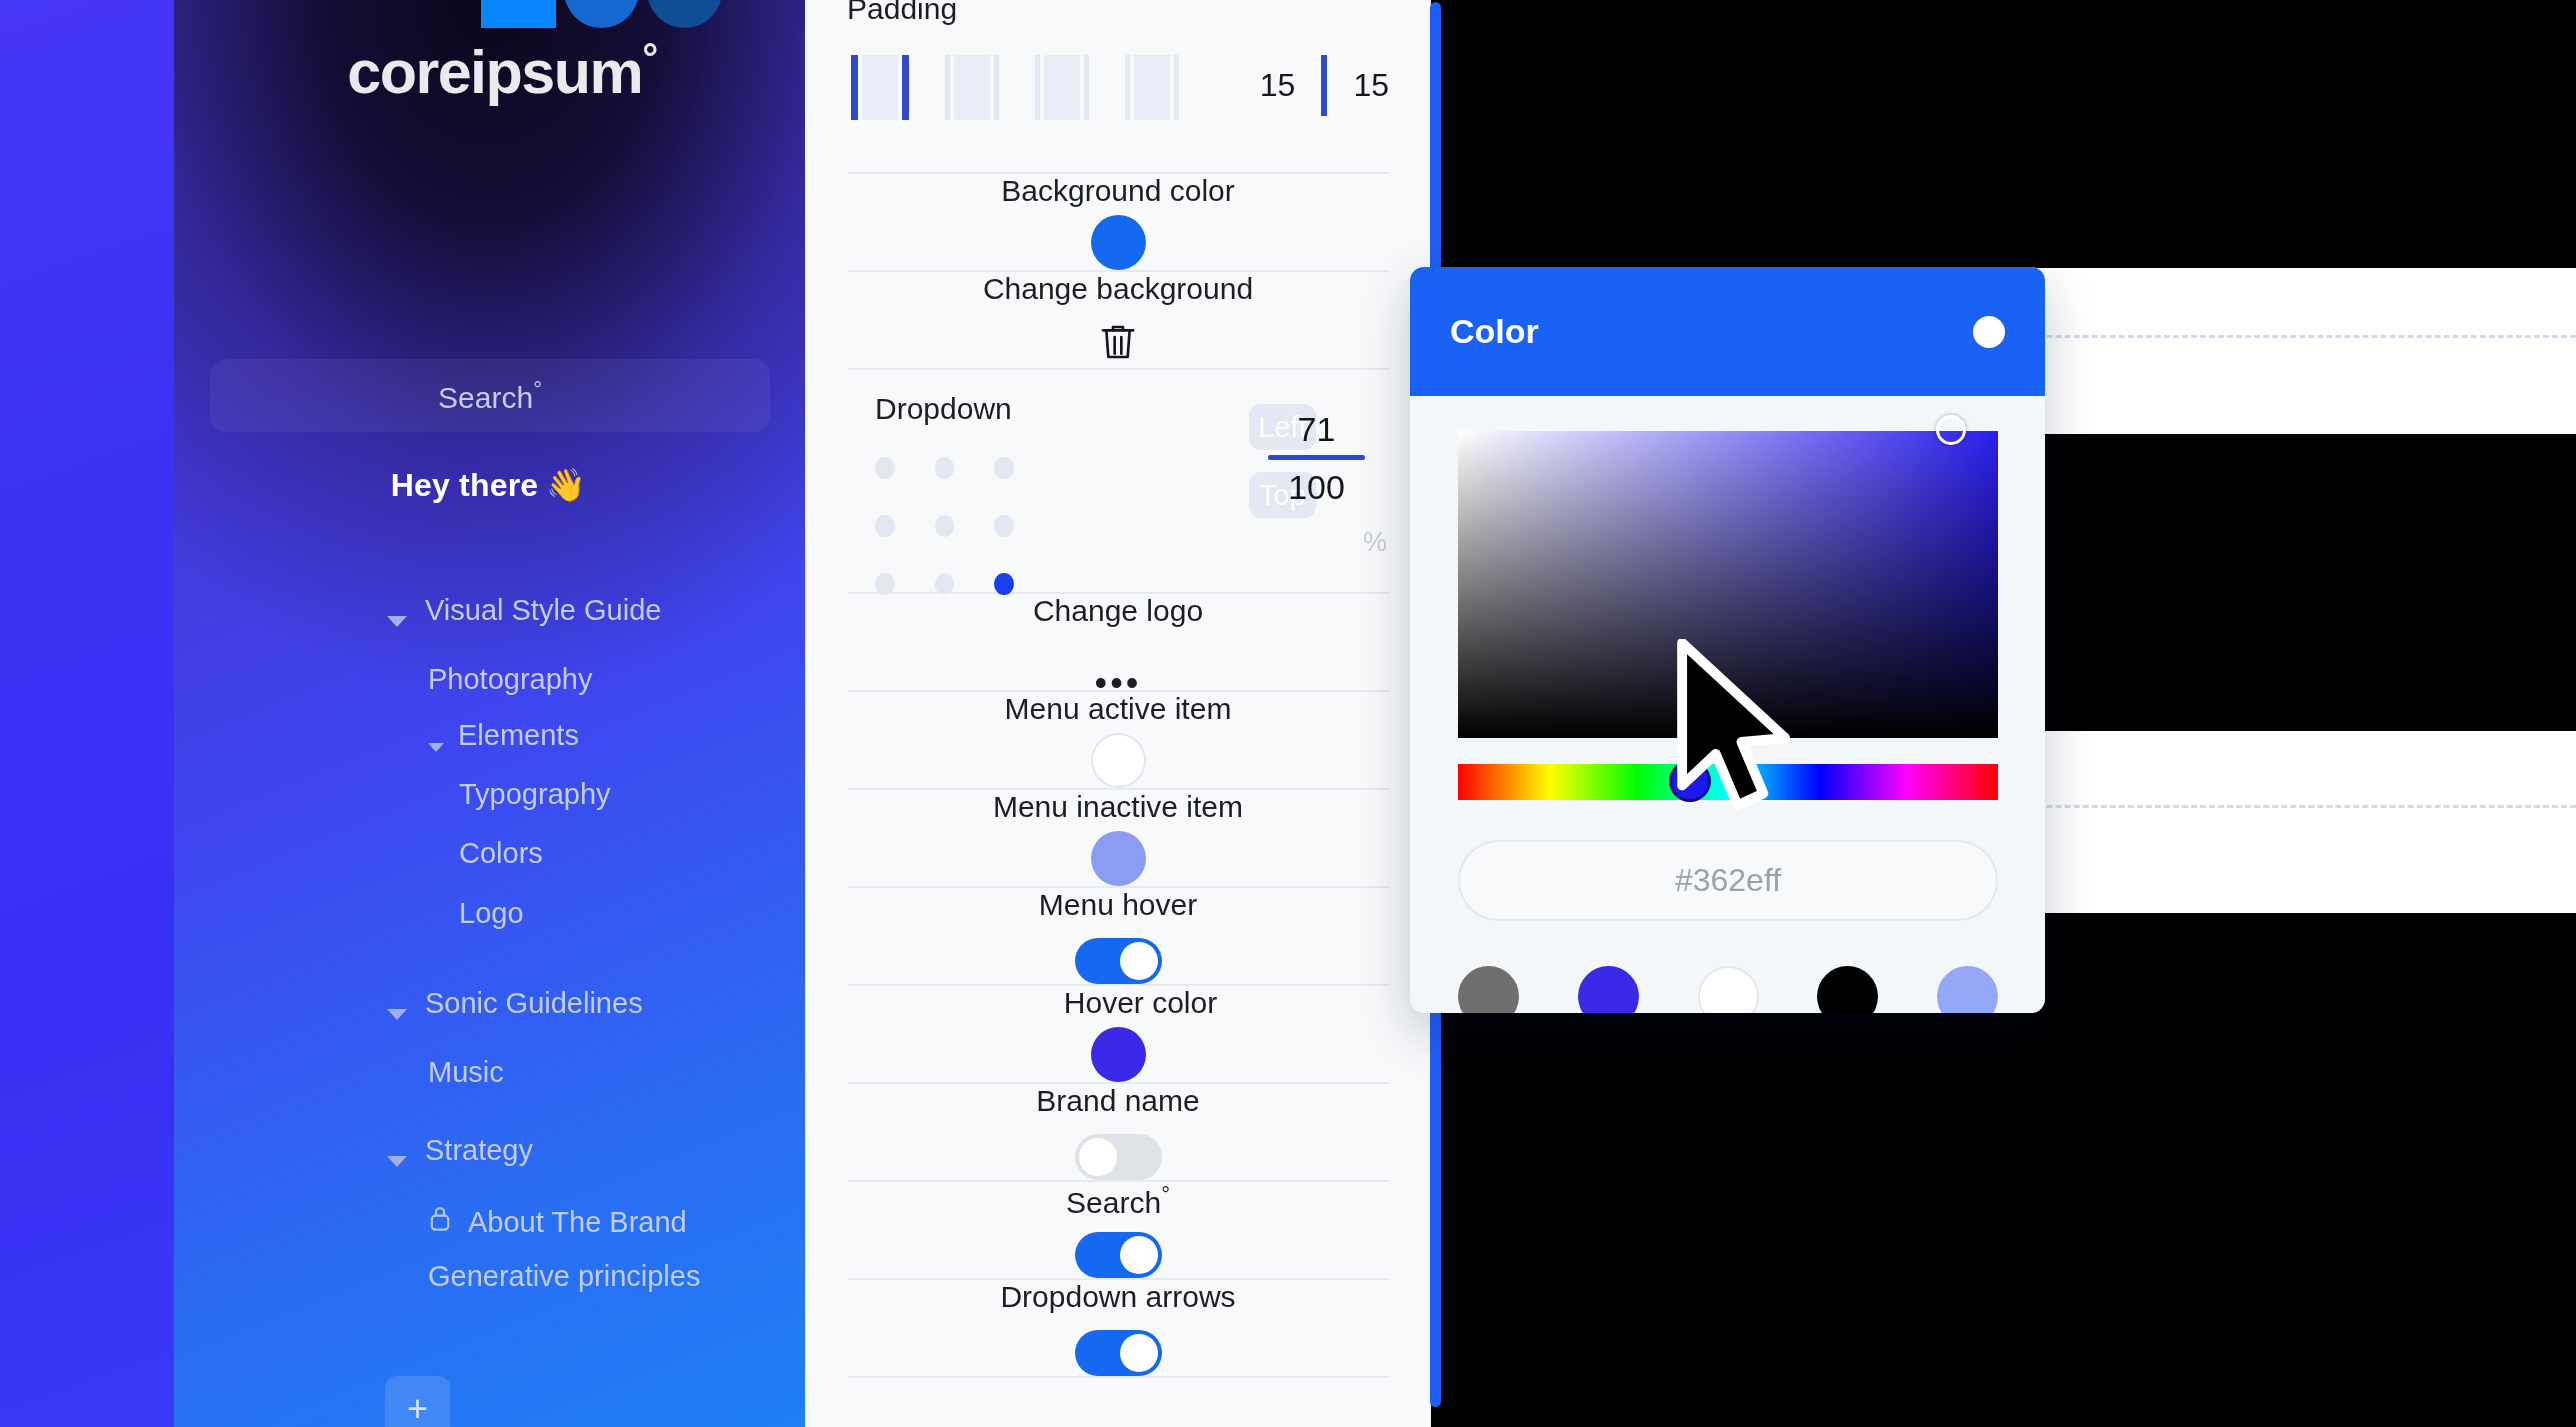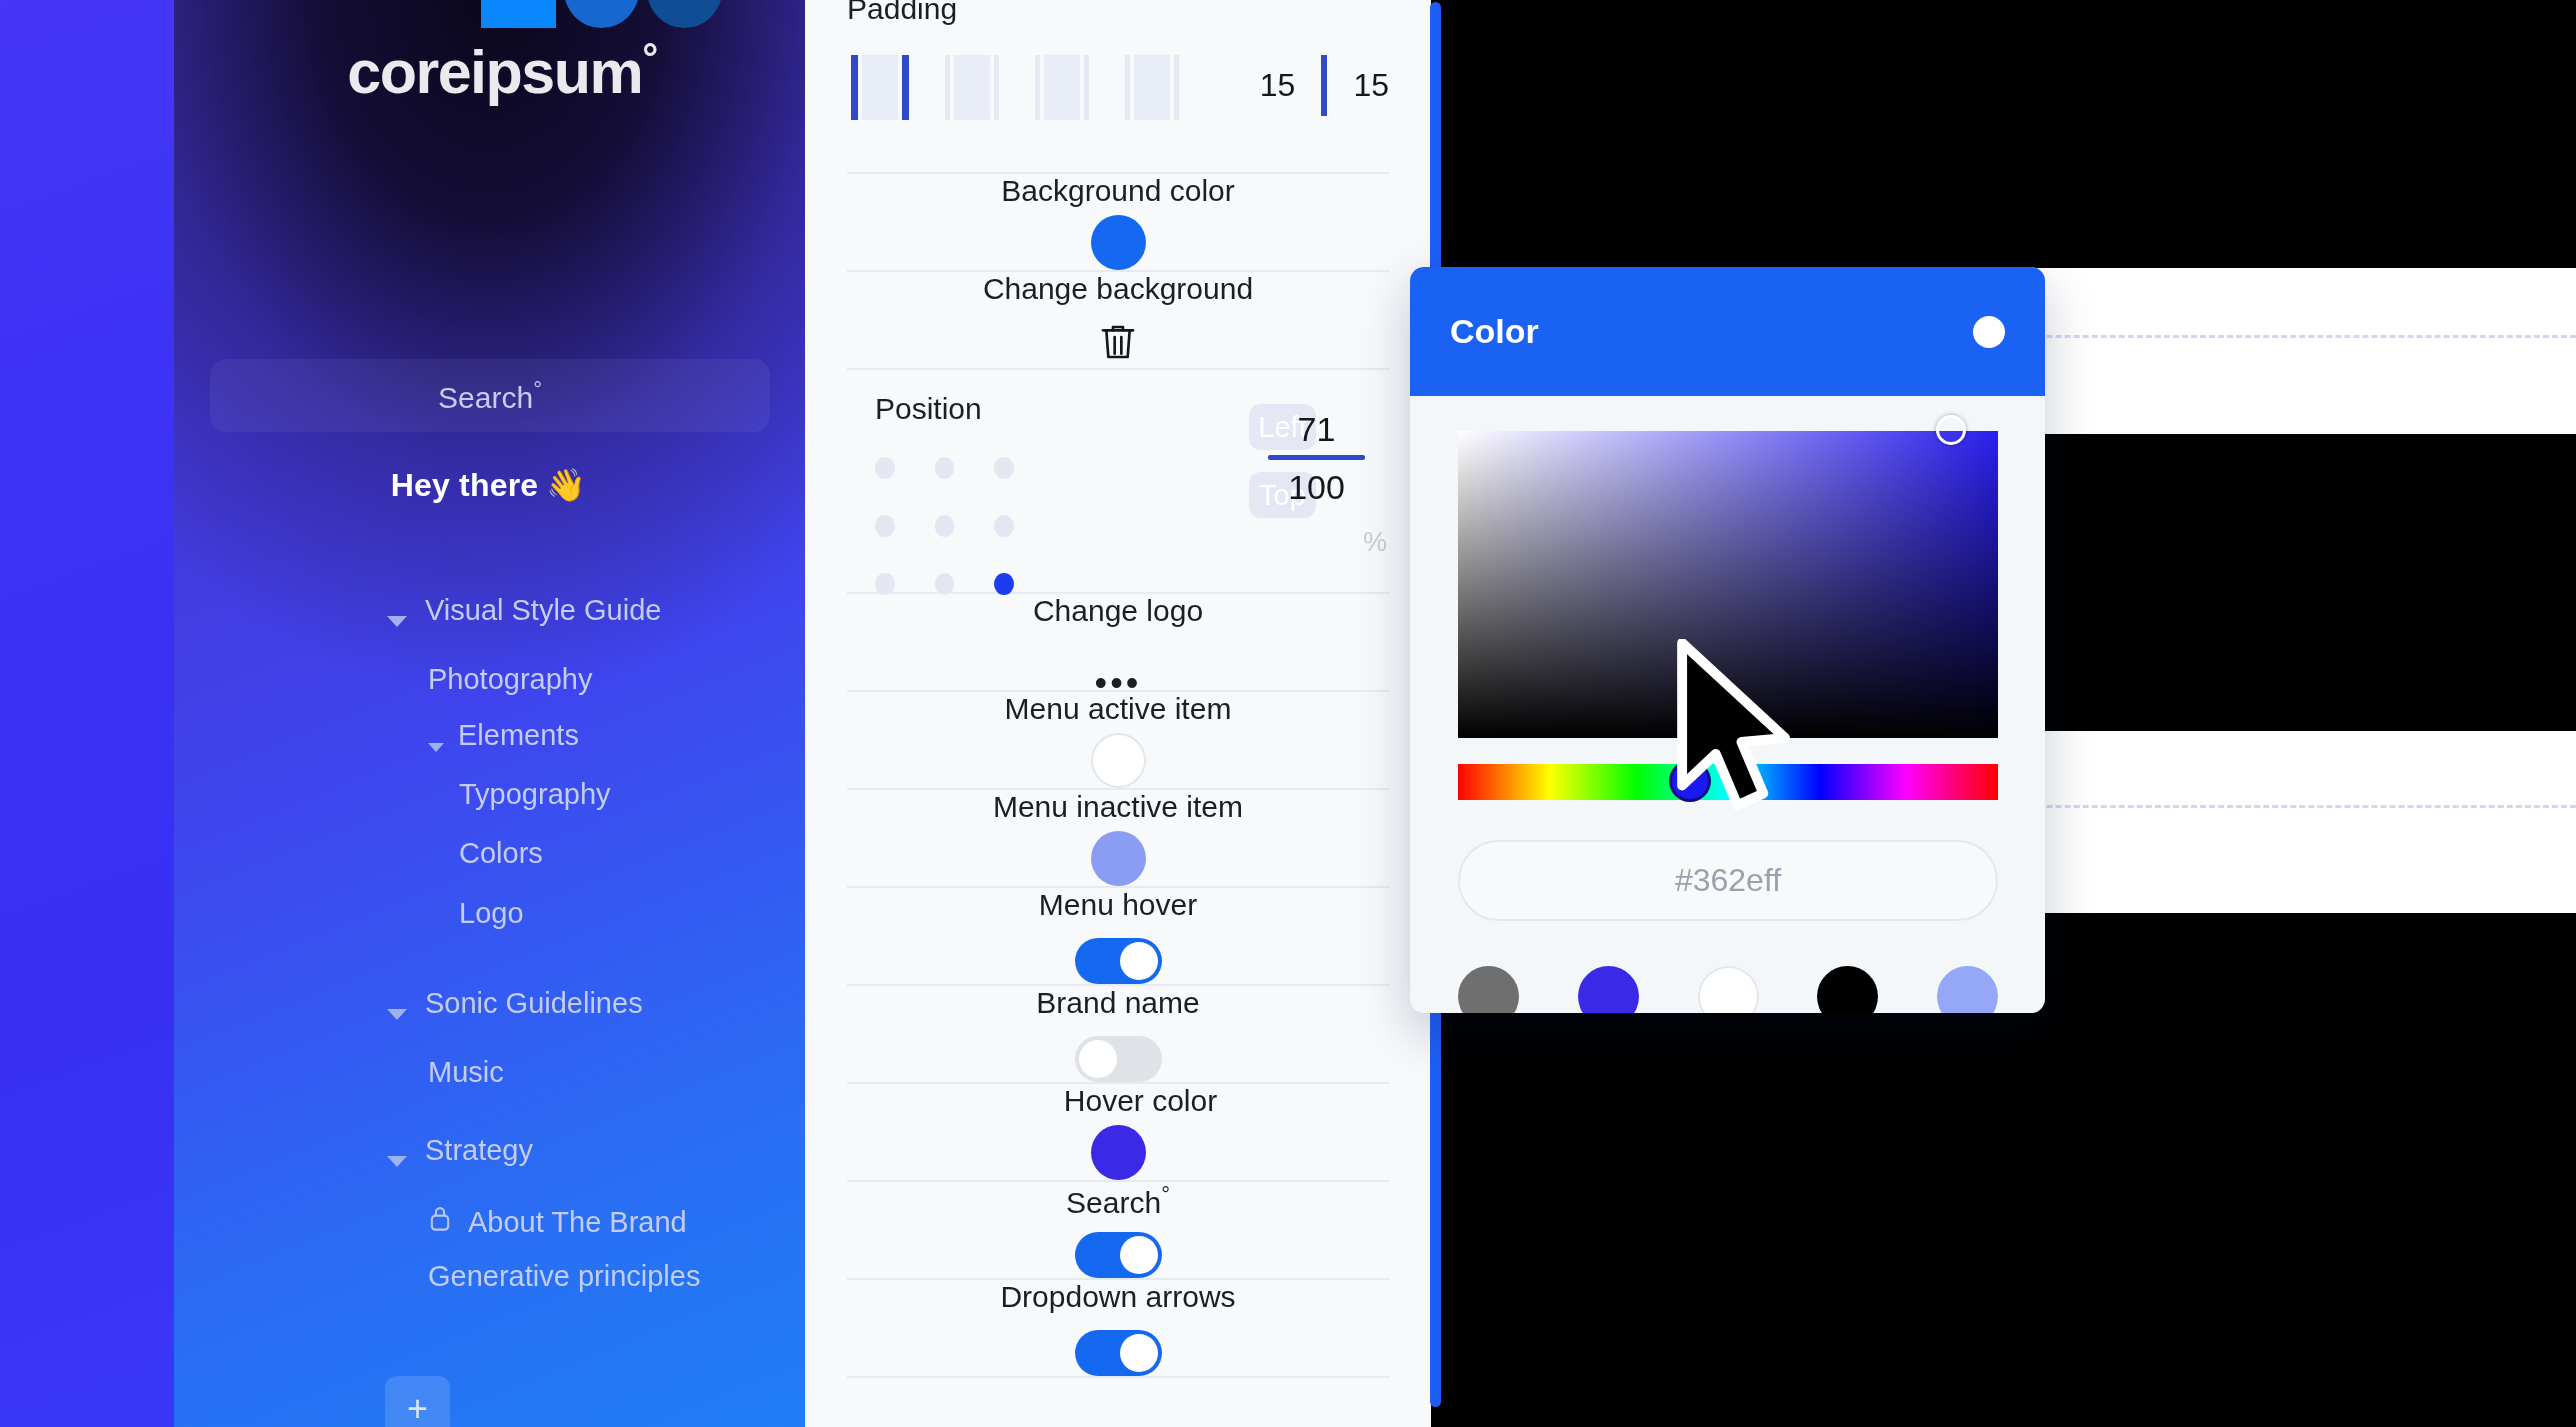--- a/index.html
+++ b/index.html
@@ -321,21 +321,21 @@
         <svg width="40" height="44" viewBox="0 0 24 26" fill="none" stroke="#15171a" stroke-width="1.6" stroke-linecap="round" stroke-linejoin="round">
           <path d="M3 6h18"></path>
             <path d="M9 6V4h6v2"></path>
           <path d="M5 6l1.2 16h11.6L19 6"></path>
           <path d="M10 10v10M14 10v10"></path>
         </svg>
       </span>
     </div>
 
     <div id="position-block">
-      <div id="position-title">Position</div>
+      <div id="position-title">Dropdown</div>
       <div id="pos-grid">
         <div class="pos-row">
           <span class="pos-dot"></span>
           <span class="pos-dot"></span>
           <span class="pos-dot"></span>
         </div>
         <div class="pos-row">
           <span class="pos-dot"></span>
           <span class="pos-dot"></span>
           <span class="pos-dot"></span>
@@ -372,28 +372,28 @@
           <span class="srow-label">Menu inactive item</span>
           <span class="dot-swatch" style="background: rgb(139, 157, 242);"></span>
         </div>
         <div class="srow">
           <span class="srow-label">Menu hover</span>
           <span class="toggle on">
             <span class="knob"></span>
           </span>
         </div>
         <div class="srow">
+          <span class="srow-label indent">Hover color</span>
+          <span class="dot-swatch" style="background: rgb(58, 42, 232);"></span>
+        </div>
+        <div class="srow">
           <span class="srow-label">Brand name</span>
           <span class="toggle off">
             <span class="knob"></span>
           </span>
-        </div>
-        <div class="srow">
-          <span class="srow-label indent">Hover color</span>
-          <span class="dot-swatch" style="background: rgb(58, 42, 232);"></span>
         </div>
         <div class="srow">
           <span class="srow-label">Search<span class="deg">°</span></span>
           <span class="toggle on">
             <span class="knob"></span>
           </span>
         </div>
         <div class="srow">
           <span class="srow-label">Dropdown arrows</span>
           <span class="toggle on">

